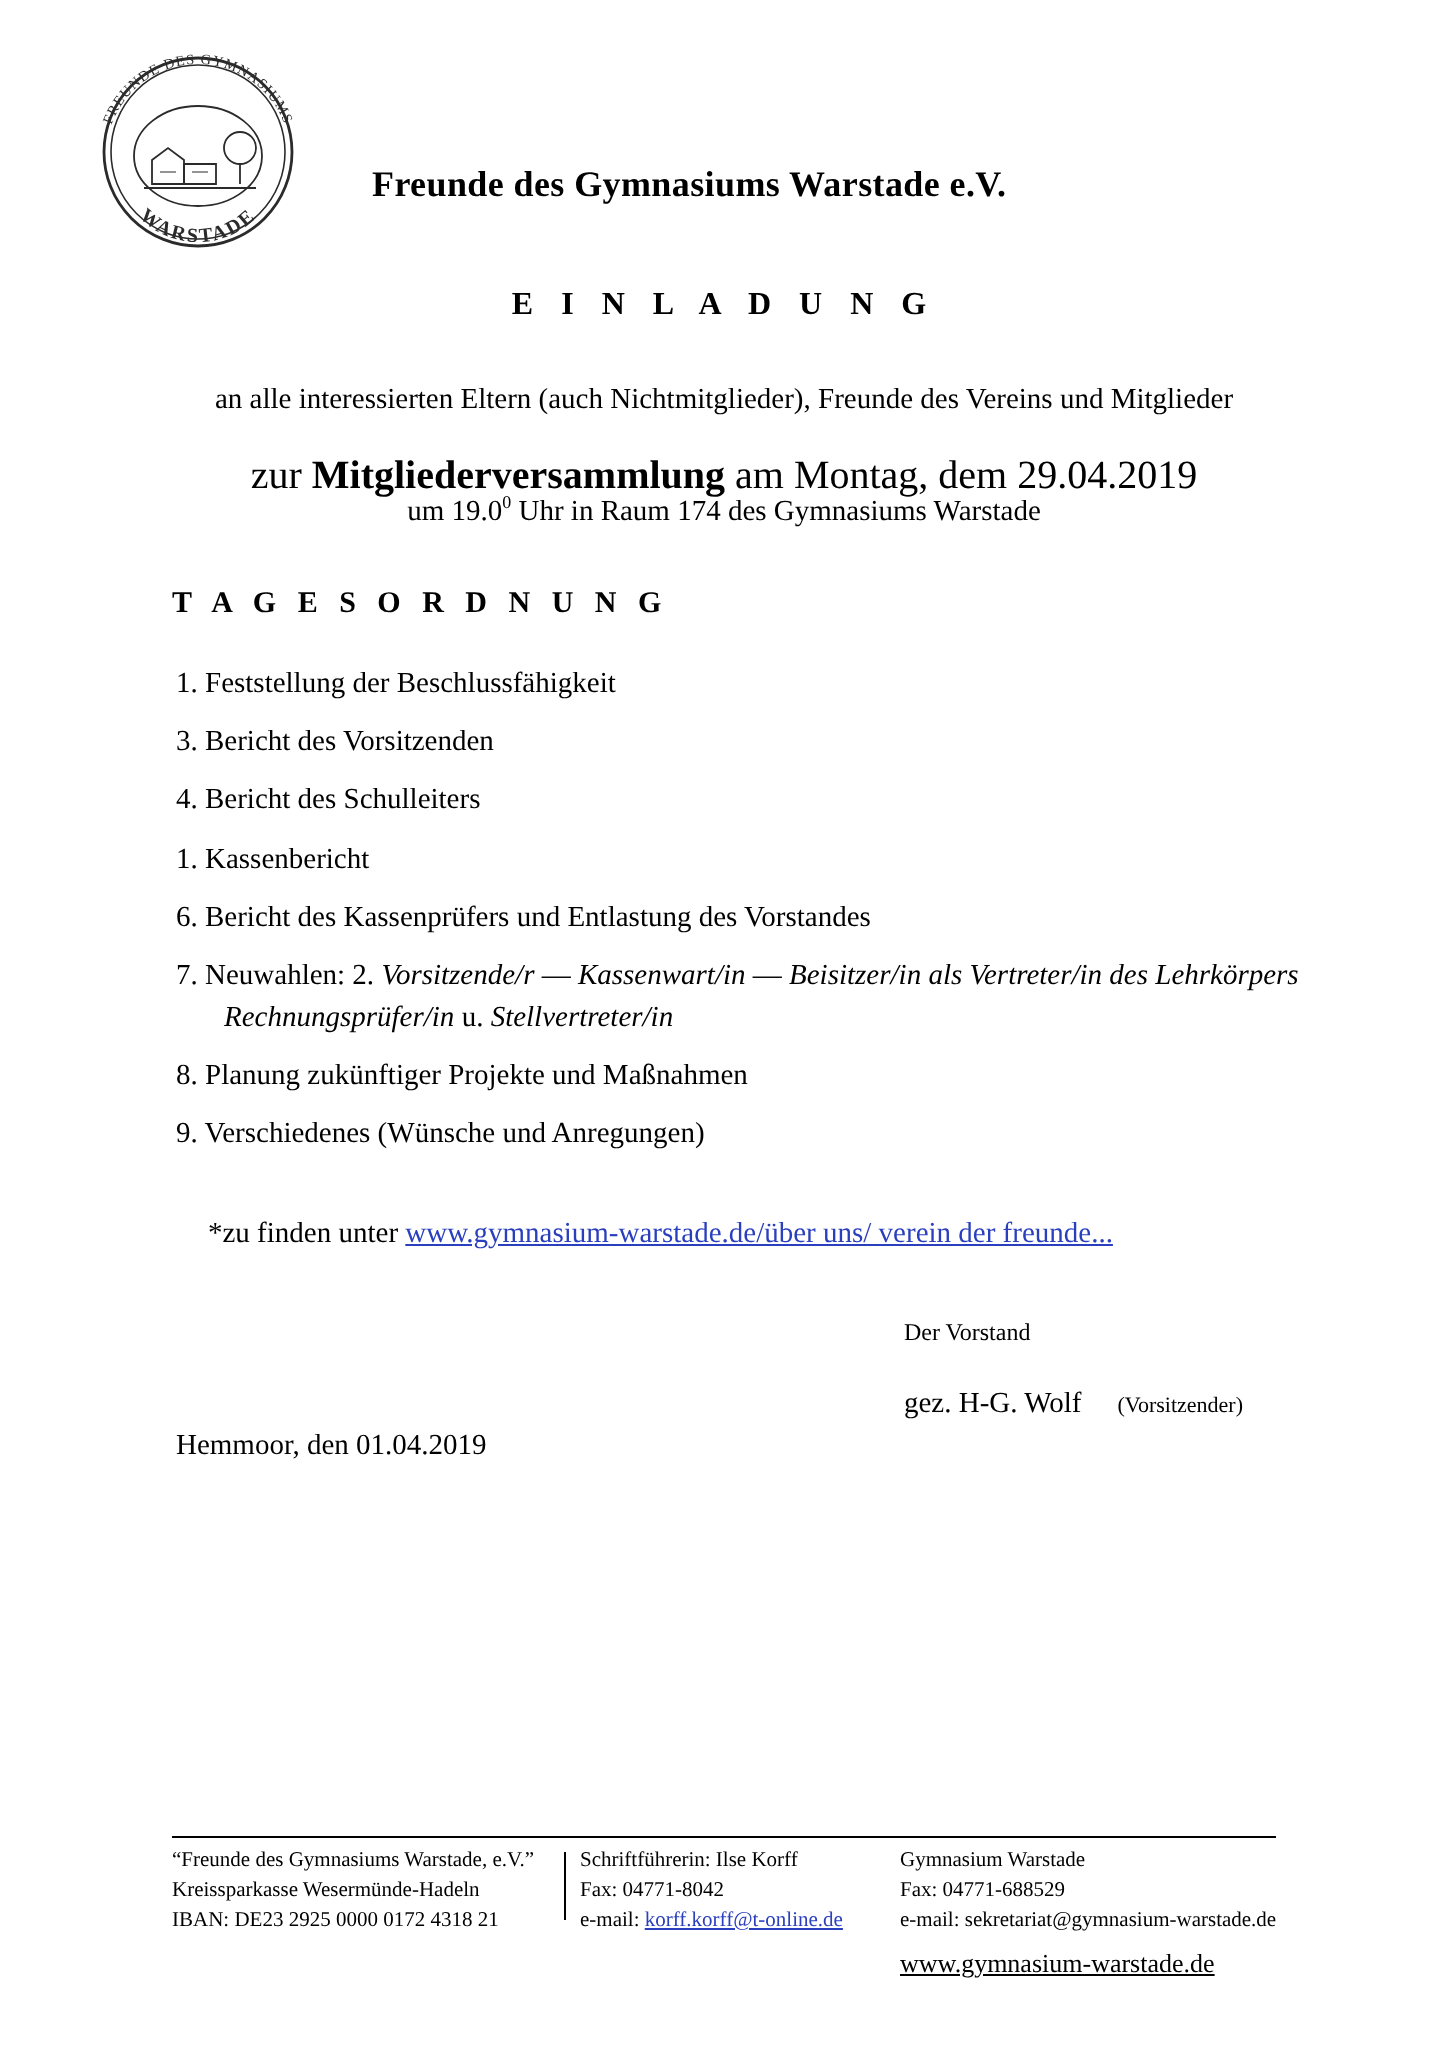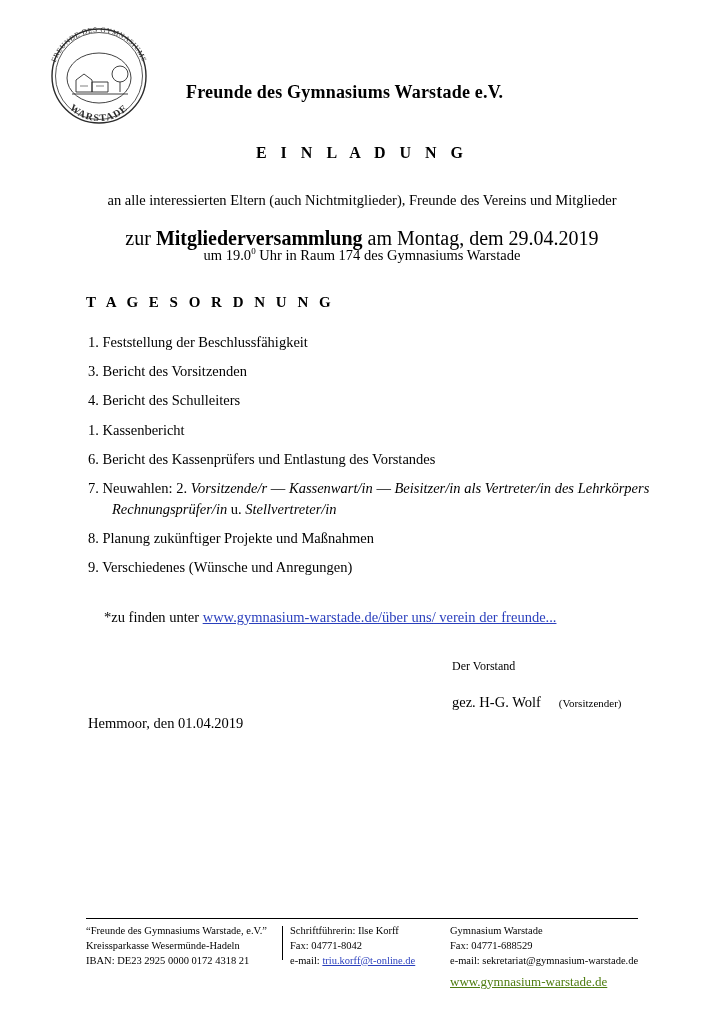--- a/index.html
+++ b/index.html
@@ -175,21 +175,21 @@
   .footer .col2 { left: 204px; width: 160px; }
   .footer .col3 { left: 364px; width: 230px; }
   .footer a {
     color: #2a3fbd;
     text-decoration: underline;
   }
   .footer .web {
     display: inline-block;
     margin-top: 4px;
     font-size: 13px;
-    color: #4d7c0f;
+    color: #000000;
     text-decoration: underline;
   }
   .footer .divider {
     position: absolute;
     left: 196px;
     top: 2px;
     width: 0;
     height: 34px;
     border-left: 1px solid #000000;
   }
@@ -268,21 +268,21 @@
   <div class="footer">
     <div class="divider"></div>
     <div class="col col1">
       <div>“Freunde des Gymnasiums Warstade, e.V.”</div>
       <div>Kreissparkasse Wesermünde-Hadeln</div>
       <div>IBAN: DE23 2925 0000 0172 4318 21</div>
     </div>
     <div class="col col2">
       <div>Schriftführerin: Ilse Korff</div>
       <div>Fax: 04771-8042</div>
-      <div><span>e-mail: </span><a href="#">triu.korff@t-online.de</a></div>
+      <div><span>e-mail: </span><a href="#">korff.korff@t-online.de</a></div>
     </div>
     <div class="col col3">
       <div>Gymnasium Warstade</div>
       <div>Fax: 04771-688529</div>
       <div>e-mail: sekretariat@gymnasium-warstade.de</div>
       <a class="web" href="#">www.gymnasium-warstade.de</a>
     </div>
   </div>
 
 </div>

